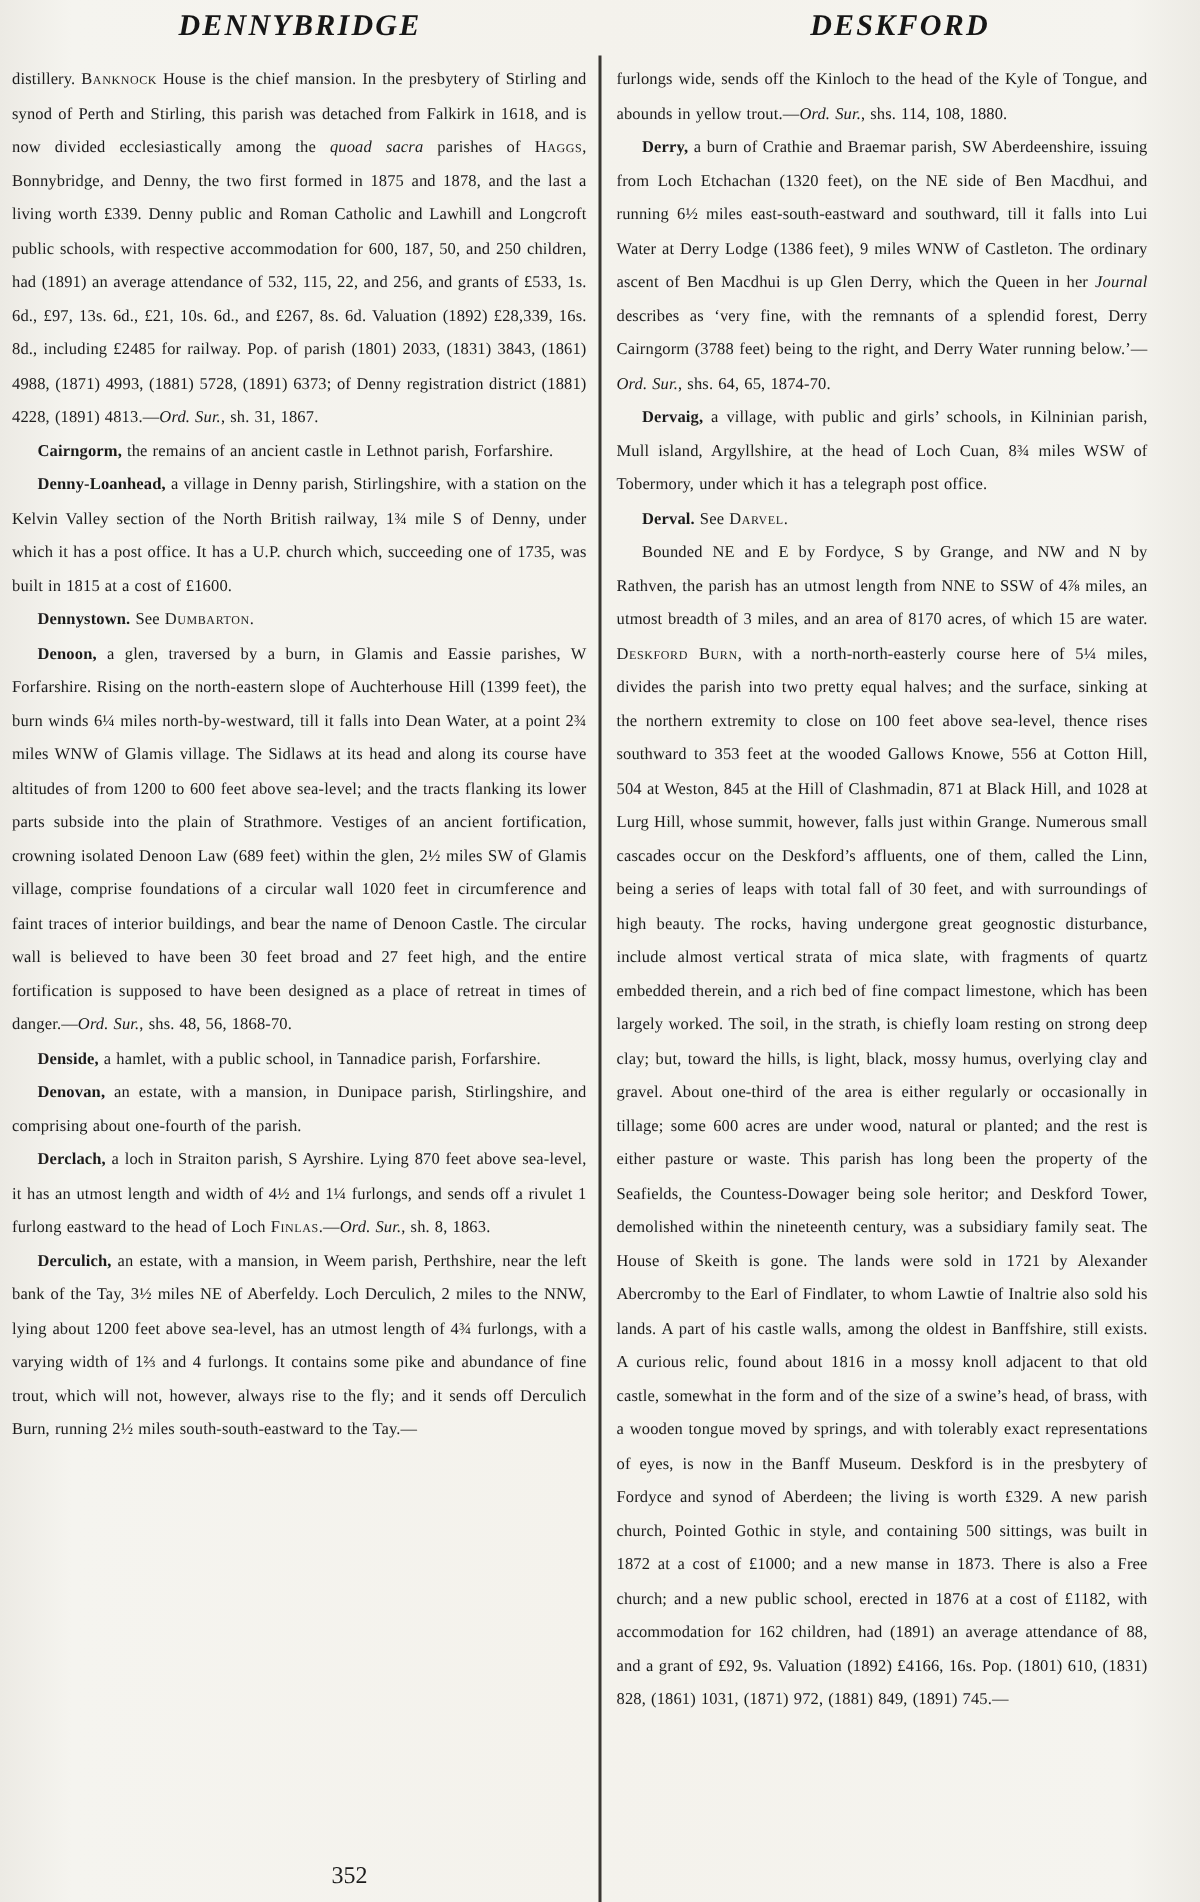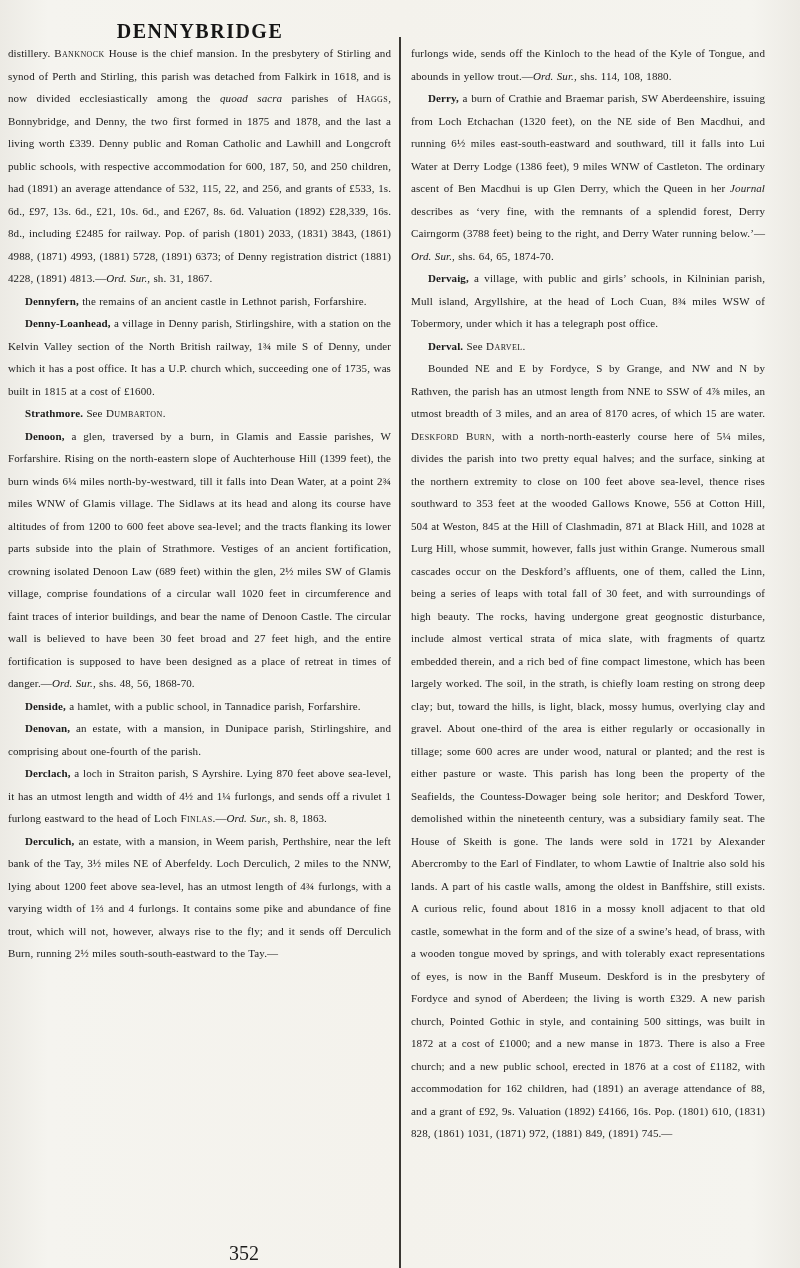--- a/index.html
+++ b/index.html
@@ -11,22 +11,23 @@
     position: relative;
     width: 800px;
     height: 1268px;
     margin: 0 auto;
     background: linear-gradient(90deg, #eceae4 0%, #f5f4ef 6%, #f4f2ec 50%, #f5f4ef 94%, #eceae4 100%);
     color: #1b1b1b;
     overflow: hidden;
   }
   .running-heads {
     display: flex;
-    padding-top: 20px;
+    padding-top: 6px;
     height: 28px;
+    font-style: italic;
   }
   .running-head {
     width: 400px;
     text-align: center;
     font-size: 20px;
     font-weight: 700;
     letter-spacing: 1.5px;
     color: #161616;
   }
   .divider {
@@ -62,41 +63,42 @@
   }
   p.entry.no-indent { text-indent: 0; }
   .seg-b  { font-weight: 700; }
   .seg-i  { font-style: italic; }
   .seg-sc { font-variant: small-caps; letter-spacing: 0.4px; }
   .page-number {
     position: absolute;
     top: 1242px;
     left: 207px;
     width: 52px;
-    text-align: right;
-    font-size: 20px;
+    text-align: center;
+    font-size: 16px;
     color: #1b1b1b;
   }
 </style>
 </head>
 <body>
 
 <div class="page">
   <div class="running-heads">
     <div class="running-head">DENNYBRIDGE</div>
+    <div class="running-head">DESKFORD</div>
   </div>
 
   <div class="divider"></div>
 
   <div class="columns">
     <div class="col col-left">
         <p class="entry no-indent"><span class="seg-n">distillery.  </span><span class="seg-sc">Banknock</span><span class="seg-n"> House is the chief mansion. In the presbytery of Stirling and synod of Perth and Stirling, this parish was detached from Falkirk in 1618, and is now divided ecclesiastically among the </span><span class="seg-i">quoad sacra</span><span class="seg-n"> parishes of </span><span class="seg-sc">Haggs</span><span class="seg-n">, Bonnybridge, and Denny, the two first formed in 1875 and 1878, and the last a living worth £339.  Denny public and Roman Catholic and Lawhill and Longcroft public schools, with respective accommodation for 600, 187, 50, and 250 children, had (1891) an average attendance of 532, 115, 22, and 256, and grants of £533, 1s. 6d., £97, 13s. 6d., £21, 10s. 6d., and £267, 8s. 6d.  Valuation (1892) £28,339, 16s. 8d., including £2485 for railway.  Pop. of parish (1801) 2033, (1831) 3843, (1861) 4988, (1871) 4993, (1881) 5728, (1891) 6373; of Denny registration district (1881) 4228, (1891) 4813.—</span><span class="seg-i">Ord. Sur.</span><span class="seg-n">, sh. 31, 1867.</span></p>
-        <p class="entry"><span class="seg-b">Dennyfern,</span><span class="seg-n"> the remains of an ancient castle in Lethnot parish, Forfarshire.</span></p>
+        <p class="entry"><span class="seg-b">Cairngorm,</span><span class="seg-n"> the remains of an ancient castle in Lethnot parish, Forfarshire.</span></p>
         <p class="entry"><span class="seg-b">Denny-Loanhead,</span><span class="seg-n"> a village in Denny parish, Stirlingshire, with a station on the Kelvin Valley section of the North British railway, 1¾ mile S of Denny, under which it has a post office.  It has a U.P. church which, succeeding one of 1735, was built in 1815 at a cost of £1600.</span></p>
-        <p class="entry"><span class="seg-b">Strathmore.</span><span class="seg-n">  See </span><span class="seg-sc">Dumbarton</span><span class="seg-n">.</span></p>
+        <p class="entry"><span class="seg-b">Dennystown.</span><span class="seg-n">  See </span><span class="seg-sc">Dumbarton</span><span class="seg-n">.</span></p>
         <p class="entry"><span class="seg-b">Denoon,</span><span class="seg-n"> a glen, traversed by a burn, in Glamis and Eassie parishes, W Forfarshire.  Rising on the north-eastern slope of Auchterhouse Hill (1399 feet), the burn winds 6¼ miles north-by-westward, till it falls into Dean Water, at a point 2¾ miles WNW of Glamis village. The Sidlaws at its head and along its course have altitudes of from 1200 to 600 feet above sea-level; and the tracts flanking its lower parts subside into the plain of Strathmore.  Vestiges of an ancient fortification, crowning isolated Denoon Law (689 feet) within the glen, 2½ miles SW of Glamis village, comprise foundations of a circular wall 1020 feet in circumference and faint traces of interior buildings, and bear the name of Denoon Castle.  The circular wall is believed to have been 30 feet broad and 27 feet high, and the entire fortification is supposed to have been designed as a place of retreat in times of danger.—</span><span class="seg-i">Ord. Sur.</span><span class="seg-n">, shs. 48, 56, 1868-70.</span></p>
         <p class="entry"><span class="seg-b">Denside,</span><span class="seg-n"> a hamlet, with a public school, in Tannadice parish, Forfarshire.</span></p>
         <p class="entry"><span class="seg-b">Denovan,</span><span class="seg-n"> an estate, with a mansion, in Dunipace parish, Stirlingshire, and comprising about one-fourth of the parish.</span></p>
         <p class="entry"><span class="seg-b">Derclach,</span><span class="seg-n"> a loch in Straiton parish, S Ayrshire. Lying 870 feet above sea-level, it has an utmost length and width of 4½ and 1¼ furlongs, and sends off a rivulet 1 furlong eastward to the head of Loch </span><span class="seg-sc">Finlas</span><span class="seg-n">.—</span><span class="seg-i">Ord. Sur.</span><span class="seg-n">, sh. 8, 1863.</span></p>
         <p class="entry"><span class="seg-b">Derculich,</span><span class="seg-n"> an estate, with a mansion, in Weem parish, Perthshire, near the left bank of the Tay, 3½ miles NE of Aberfeldy.  Loch Derculich, 2 miles to the NNW, lying about 1200 feet above sea-level, has an utmost length of 4¾ furlongs, with a varying width of 1⅔ and 4 furlongs.  It contains some pike and abundance of fine trout, which will not, however, always rise to the fly; and it sends off Derculich Burn, running 2½ miles south-south-eastward to the Tay.—</span></p>
       </div>
     <div class="col col-right">
         <p class="entry no-indent"><span class="seg-n">furlongs wide, sends off the Kinloch to the head of the Kyle of Tongue, and abounds in yellow trout.—</span><span class="seg-i">Ord. Sur.</span><span class="seg-n">, shs. 114, 108, 1880.</span></p>
         <p class="entry"><span class="seg-b">Derry,</span><span class="seg-n"> a burn of Crathie and Braemar parish, SW Aberdeenshire, issuing from Loch Etchachan (1320 feet), on the NE side of Ben Macdhui, and running 6½ miles east-south-eastward and southward, till it falls into Lui Water at Derry Lodge (1386 feet), 9 miles WNW of Castleton.  The ordinary ascent of Ben Macdhui is up Glen Derry, which the Queen in her </span><span class="seg-i">Journal</span><span class="seg-n"> describes as ‘very fine, with the remnants of a splendid forest, Derry Cairngorm (3788 feet) being to the right, and Derry Water running below.’—</span><span class="seg-i">Ord. Sur.</span><span class="seg-n">, shs. 64, 65, 1874-70.</span></p>
         <p class="entry"><span class="seg-b">Dervaig,</span><span class="seg-n"> a village, with public and girls’ schools, in Kilninian parish, Mull island, Argyllshire, at the head of Loch Cuan, 8¾ miles WSW of Tobermory, under which it has a telegraph post office.</span></p>

